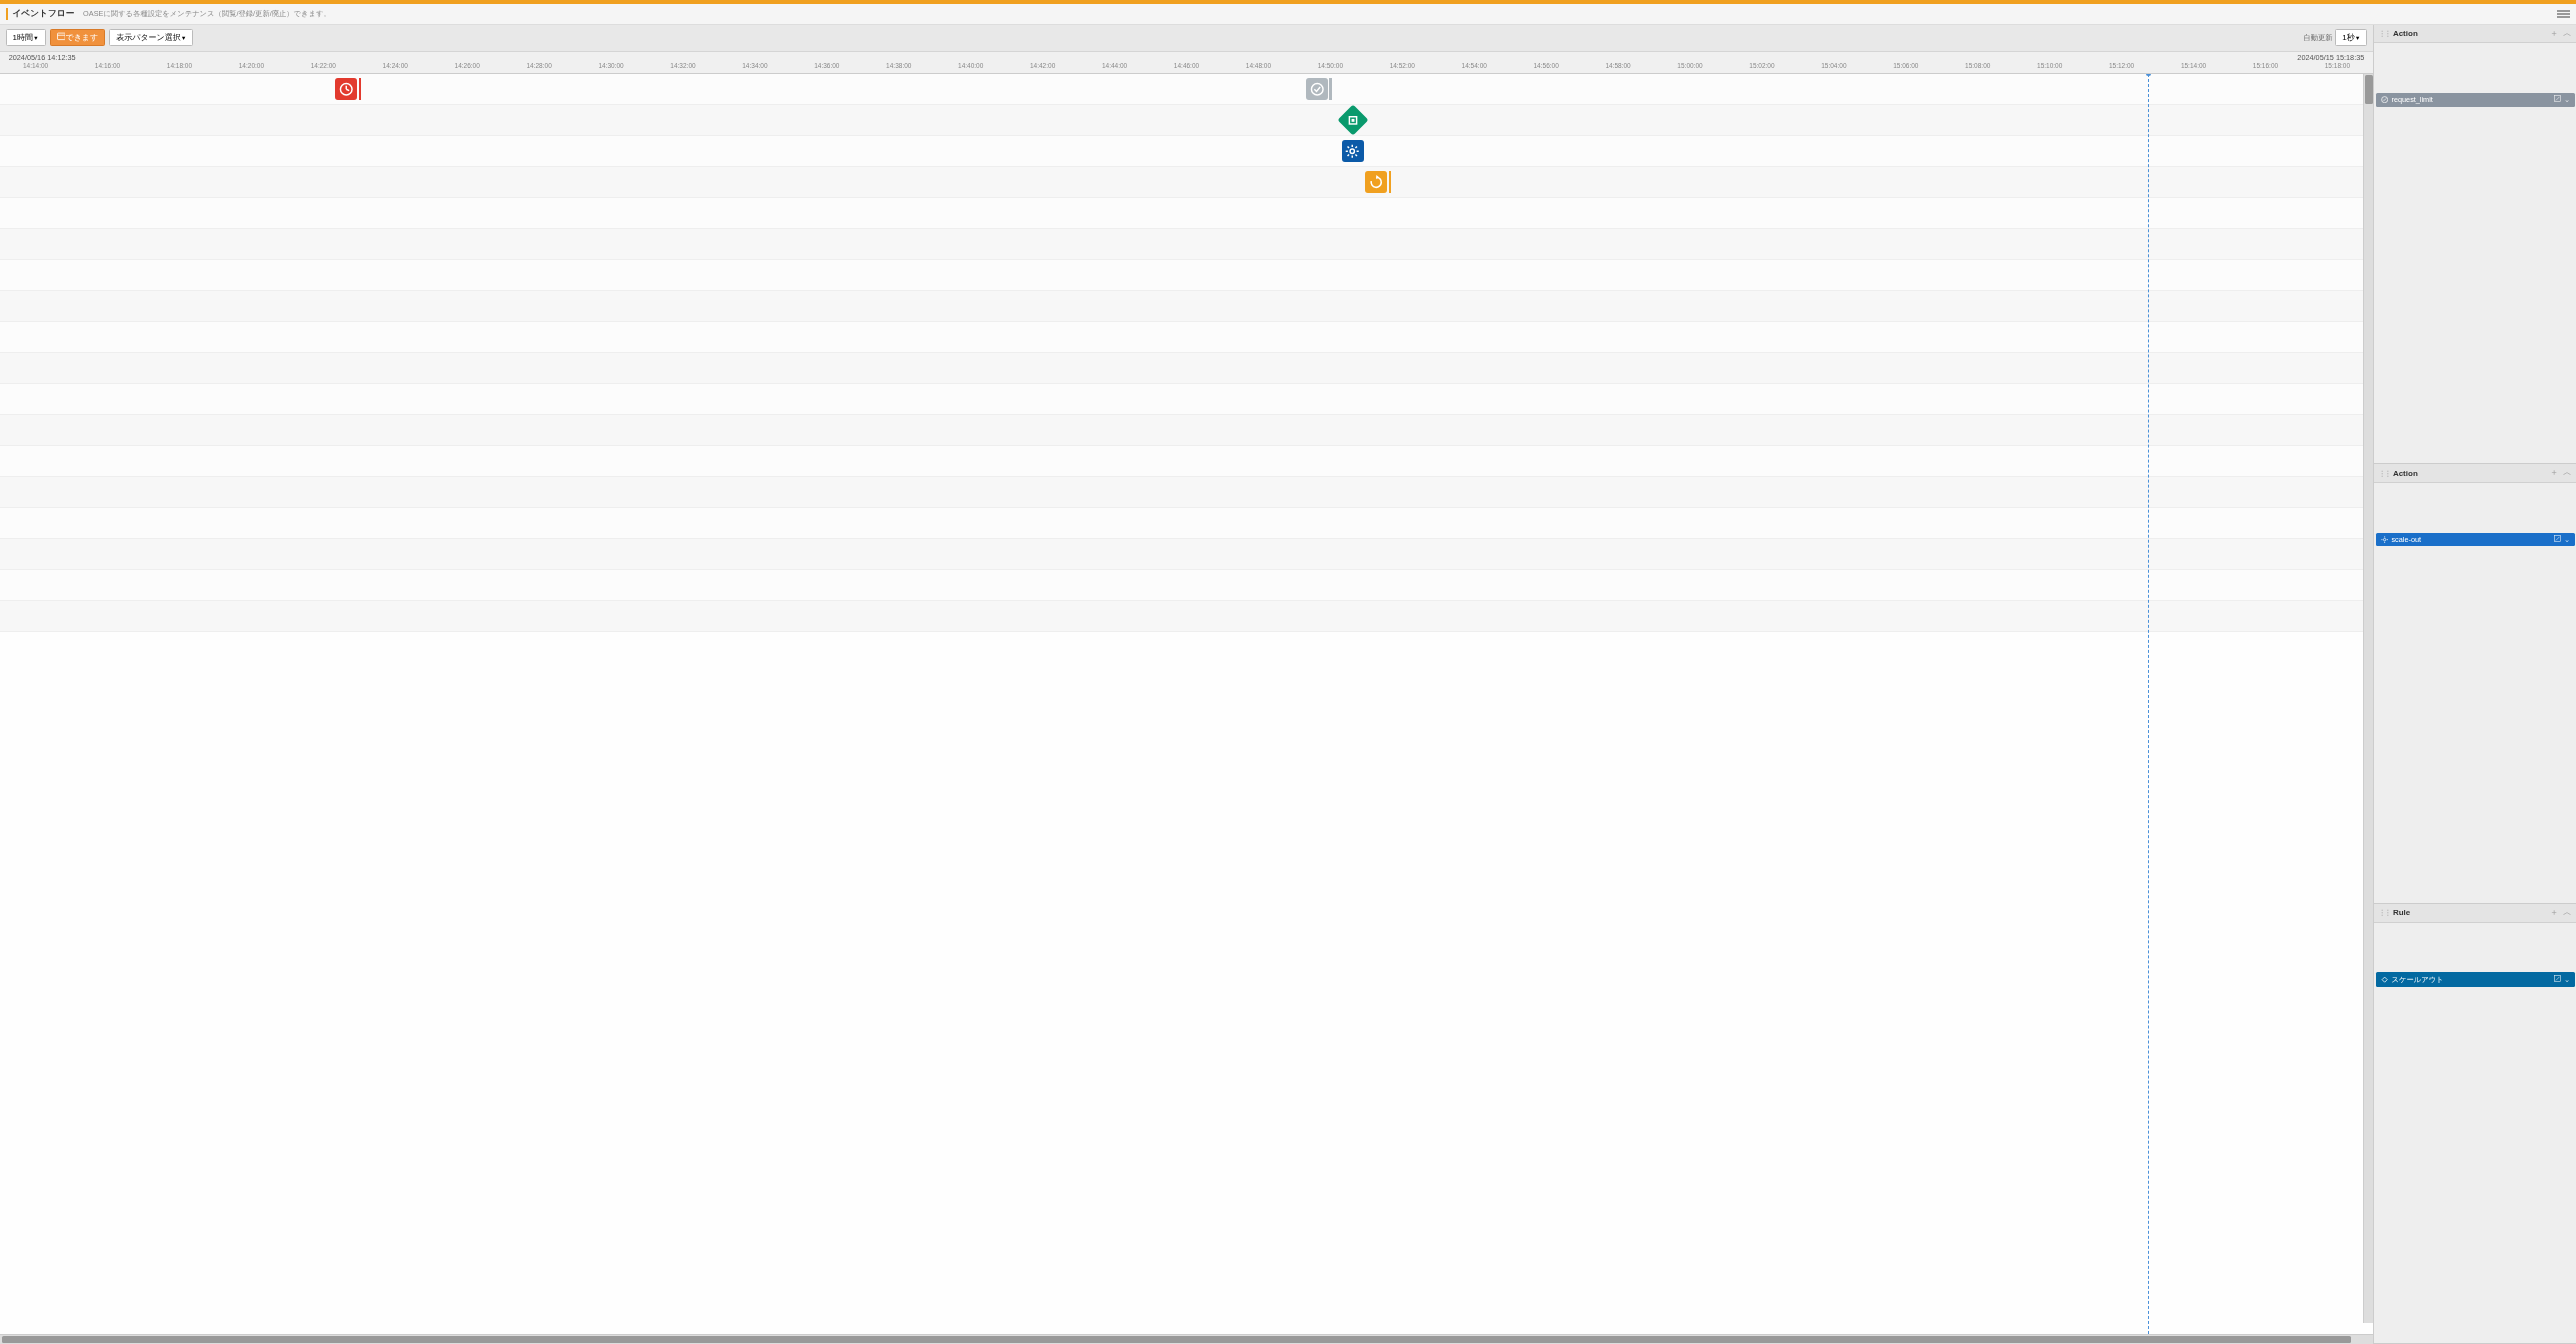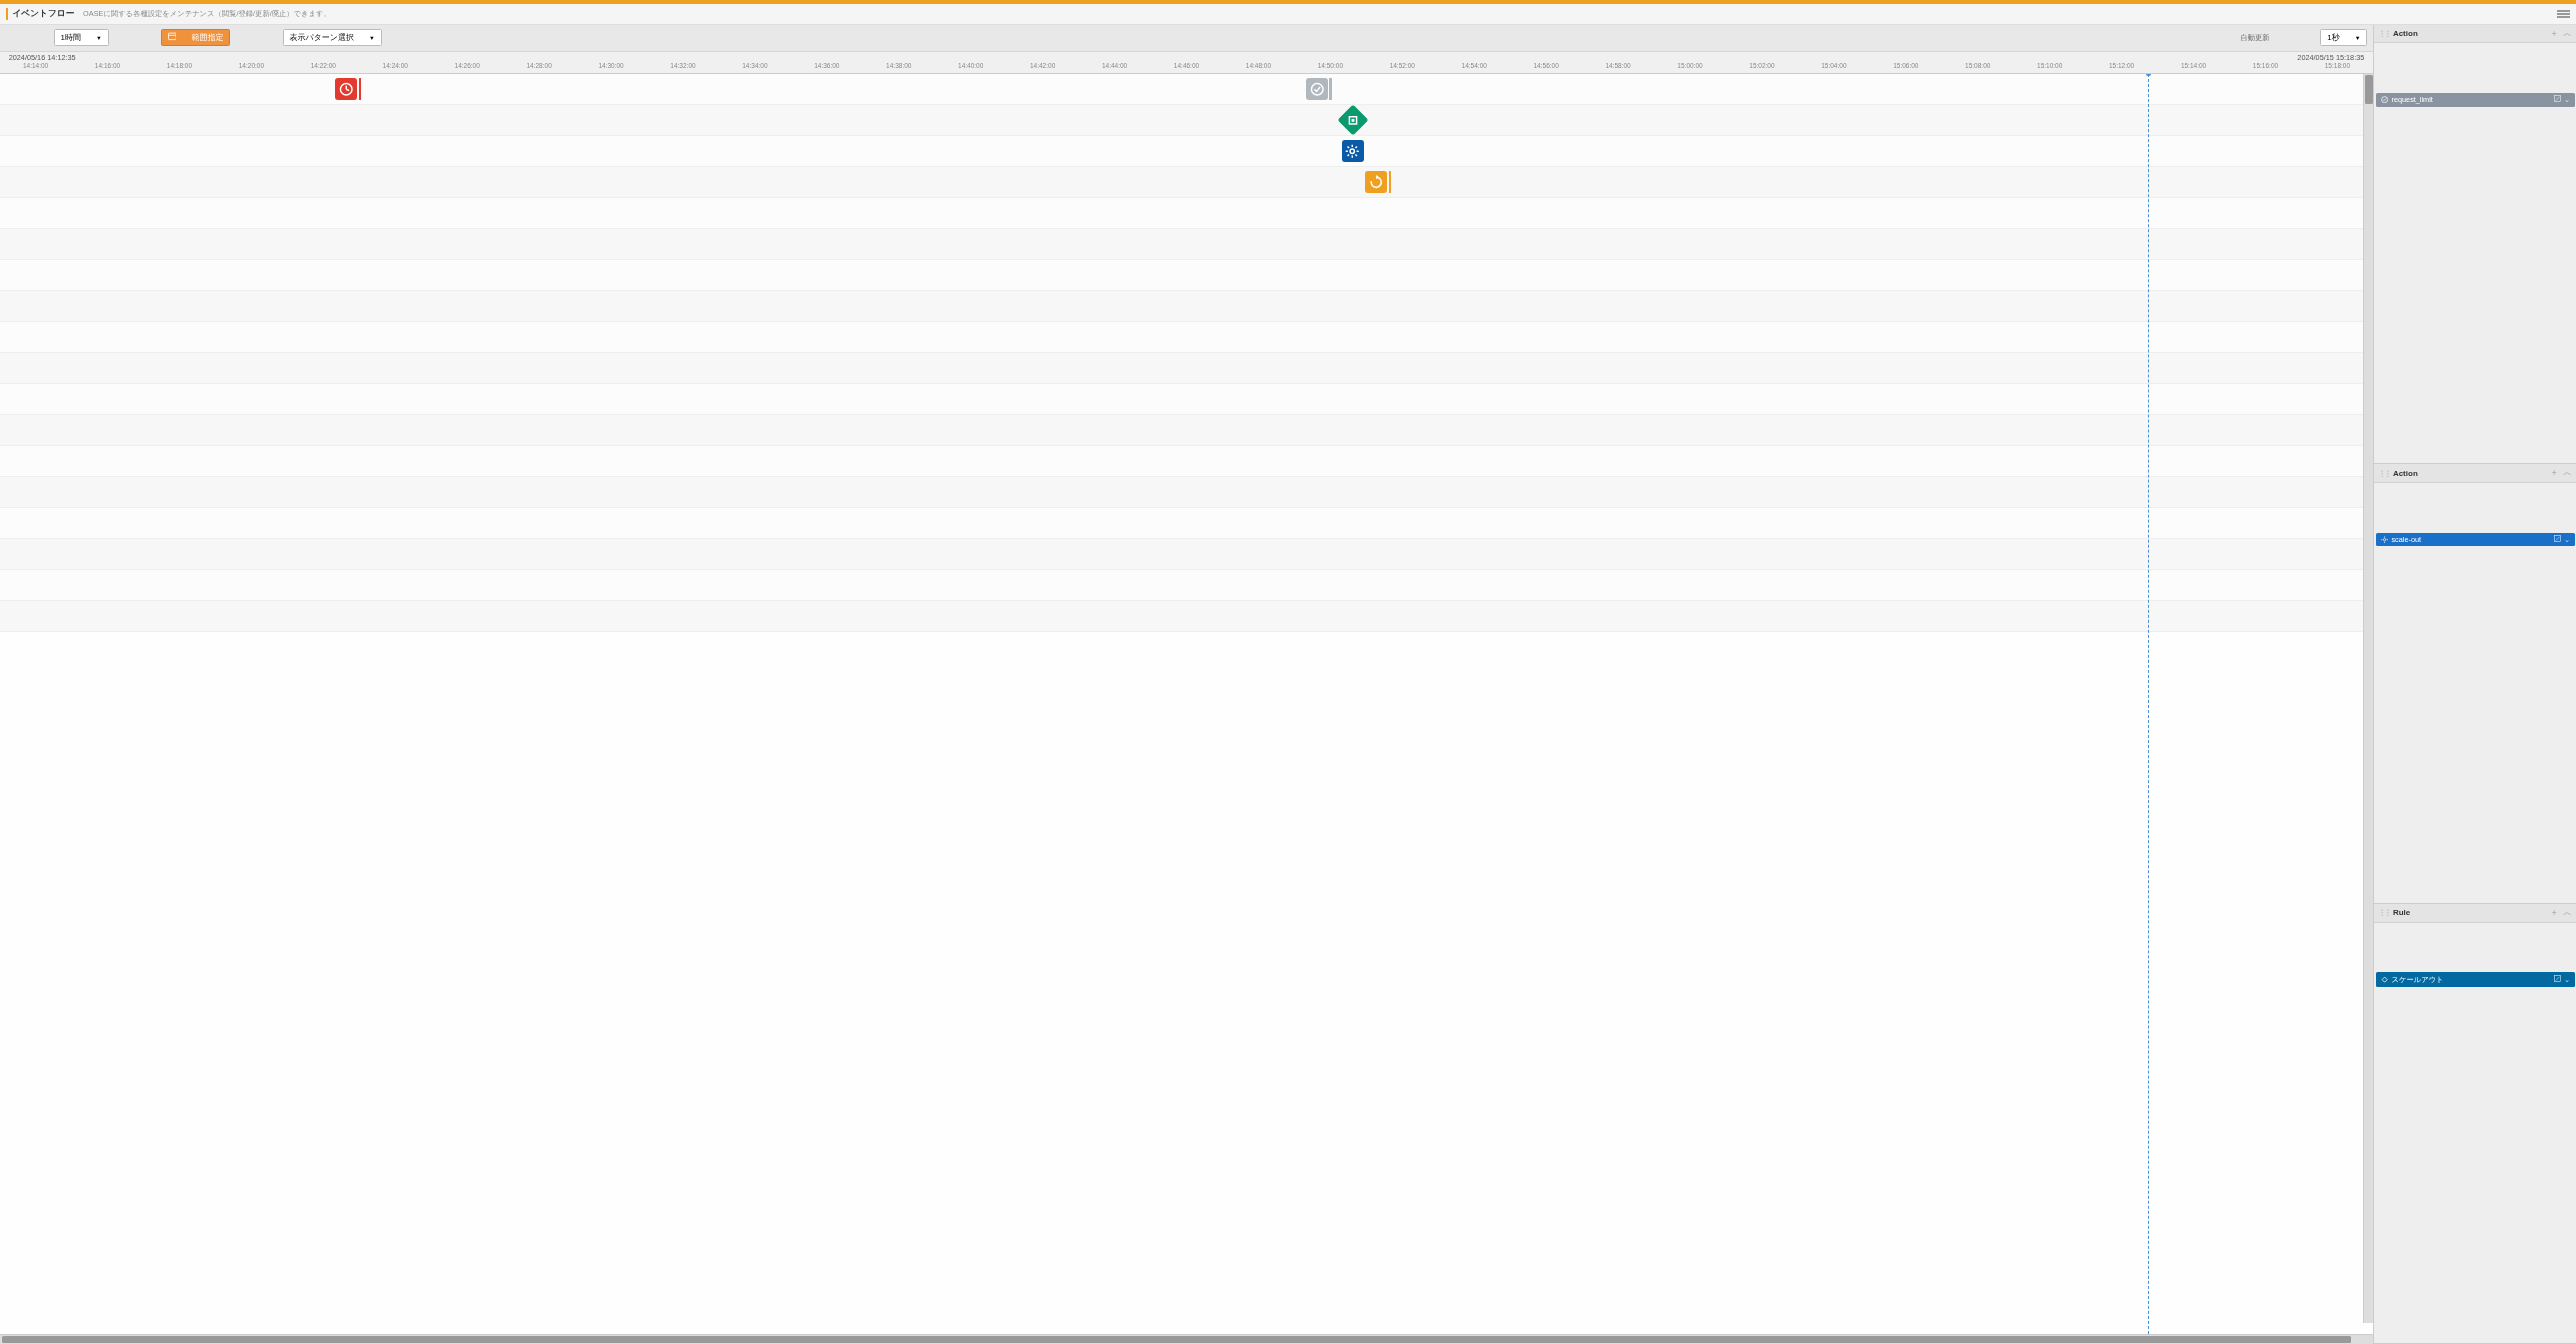--- a/index.html
+++ b/index.html
@@ -12,21 +12,21 @@
 .header-title { font-size: 8.7px; font-weight: bold; color: #333; margin-right: 8.7px; }
 .header-desc { font-size: 7.3px; color: #888; }
 .header-menu-btn { margin-left: auto; width: 13px; height: 13px; display: flex; flex-direction: column; justify-content: center; gap: 1.5px; cursor: pointer; }
 .header-menu-btn span { display: block; height: 1.5px; background: #999; }
 
 .main-wrap { display: flex; height: calc(100vh - 25px); }
 
 .timeline-area { flex: 1; display: flex; flex-direction: column; background: #f0f0f0; position: relative; }
 
 .toolbar-row { display: flex; align-items: center; padding: 4.4px 5.8px; gap: 4.4px; background: #e8e8e8; border-bottom: 0.7px solid #d5d5d5; }
-.btn { border: 0.7px solid #bbb; background: #fff; padding: 2.2px 5.8px; font-size: 8px; border-radius: 1.5px; cursor: pointer; display: inline-flex; align-items: center; gap: 15px; margin-left: 48px; }
+.btn { border: 0.7px solid #bbb; background: #fff; padding: 2.2px 5.8px; font-size: 8px; border-radius: 1.5px; cursor: pointer; display: inline-flex; align-items: center; gap: 0; }
 .btn-orange { background: #f0913c; color: #fff; border-color: #d87a28; }
 .btn .caret { font-size: 5.8px; }
 .toolbar-right { margin-left: auto; display: flex; align-items: center; gap: 2.9px; }
 .toolbar-right .label { font-size: 7.3px; color: #666; }
 
 .time-range-row { display: flex; justify-content: space-between; padding: 1.5px 8.7px 0 8.7px; font-size: 7.3px; color: #555; background: #f0f0f0; }
 
 .time-scale { position: relative; height: 11.6px; background: #f0f0f0; border-bottom: 0.7px solid #ccc; overflow: hidden; }
 .time-scale .tick { position: absolute; font-size: 6.5px; color: #888; top: 0; transform: translateX(-50%); white-space: nowrap; }
 
@@ -98,21 +98,21 @@
         <span>1時間</span>
         <span class="caret">▼</span>
       </button>
       <button class="btn btn-orange">
         <span>
           <svg viewBox="0 0 16 16" width="8.7" height="8.7">
               <rect x="1" y="2" width="14" height="12" rx="1" fill="none" stroke="#fff" stroke-width="1.5"></rect>
               <line x1="1" y1="6" x2="15" y2="6" stroke="#fff" stroke-width="1.5"></line>
             </svg>
         </span>
-        <span>範囲指定</span>
+        <span>できます</span>
       </button>
       <button class="btn">
         <span>表示パターン選択</span>
         <span class="caret">▼</span>
       </button>
       <div class="toolbar-right">
         <span class="label">自動更新</span>
         <button class="btn">
           <span>1秒</span>
           <span class="caret">▼</span>

